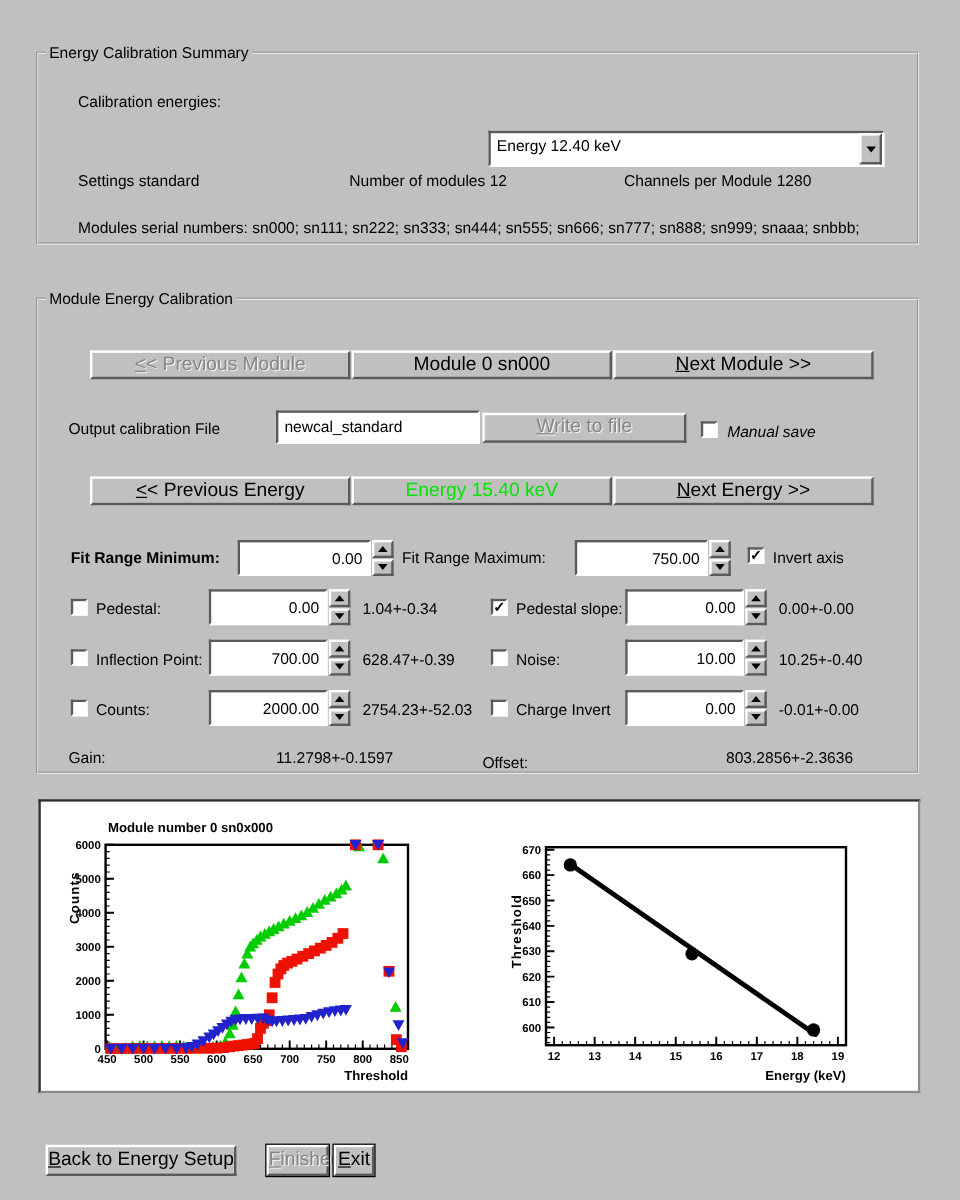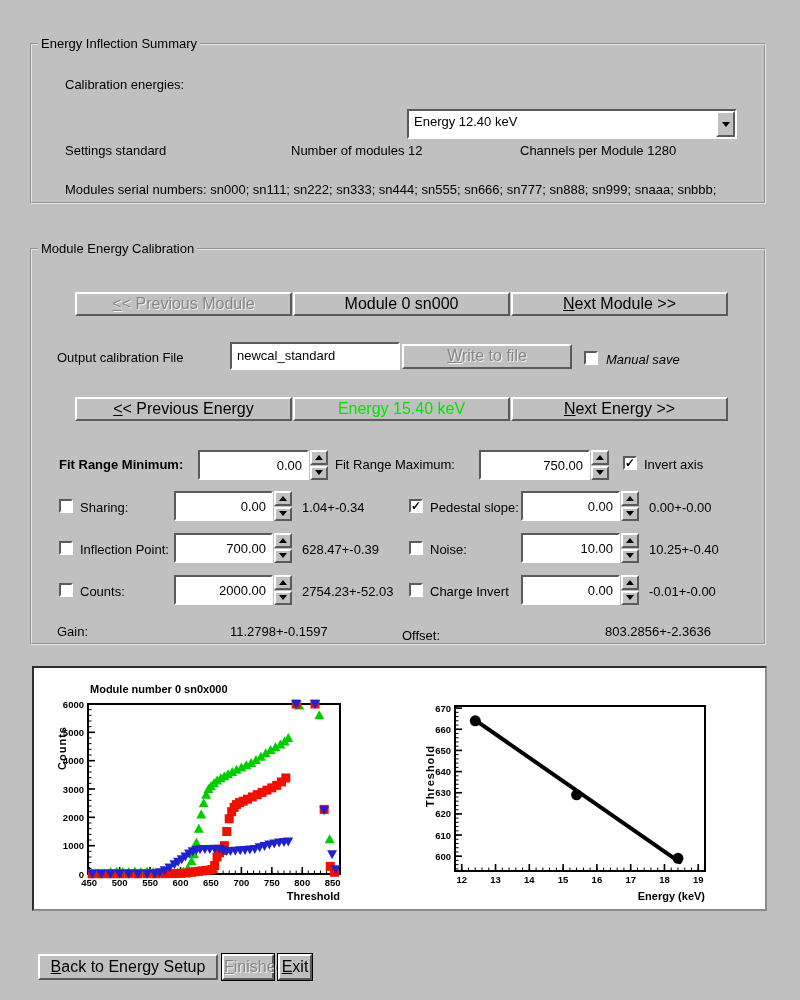--- a/index.html
+++ b/index.html
@@ -51,21 +51,21 @@
     border:2px solid; border-color:#2e2e2e #8a8a8a #8a8a8a #2e2e2e; }
   #panel svg { position:absolute; }
   svg text { font-family:"Liberation Sans", sans-serif; }
 </style>
 </head>
 <body>
 
 <div id="page">
 
   <fieldset style="left:30px; top:36px; width:736px; height:168px;">
-    <legend>Energy Inflection Summary</legend>
+    <legend>Energy Calibration Summary</legend>
 
     <span class="lbl" style="left:33px; top:26px;">Calibration energies:</span>
 
     <div class="combo" style="left:375px; top:12px; width:330px; height:30px;margin-top:46px;">
       <span class="combo-text">Energy 12.40 keV</span>
       <span class="combo-btn">
         <span class="tri-down"></span>
       </span>
     </div>
 
@@ -115,21 +115,21 @@
         <div class="spin-btn">
             <span class="tri-dn-s"></span>
           </div>
       </div>
     </div>
     <span class="cb" style="left:591px; top:200px;">✓</span>
     <span class="lbl" style="left:612px; top:201px;">Invert axis</span>
 
     <div id="param-rows">
     <span class="cb" style="left:27px; top:243px;"></span>
-    <span class="lbl" style="left:48px; top:244px;">Sharing:</span>
+    <span class="lbl" style="left:48px; top:244px;">Pedestal:</span>
     <div class="spin" style="left:142px; top:235px; width:118px; height:30px;">
       <div class="spin-field">0.00</div>
       <div class="spin-btns">
         <div class="spin-btn">
               <span class="tri-up-s"></span>
             </div>
         <div class="spin-btn">
               <span class="tri-dn-s"></span>
             </div>
       </div>
@@ -572,17 +572,17 @@
         <text x="29" y="35.61538461538461" font-size="9.5" font-weight="bold" text-anchor="end">670</text>
         <polyline points="53.27027027027026,44.17307692307702 257.6621621621622,186.11538461538453" fill="none" stroke="#000000" stroke-width="4" stroke-linecap="round"></polyline>
         <circle cx="53.27027027027026" cy="44.80769230769232" r="5.5" fill="#000000"></circle>
         <circle cx="154.6216216216216" cy="118.84615384615384" r="5.5" fill="#000000"></circle>
         <circle cx="255.97297297297294" cy="182.30769230769232" r="5.5" fill="#000000"></circle>
         <text x="283" y="224" font-size="11" font-weight="bold" text-anchor="end">Energy (keV)</text>
         <text x="12" y="100" font-size="11" font-weight="bold" text-anchor="middle" transform="rotate(-90 12 100)" letter-spacing="1">Threshold</text>
       </svg>
   </div>
 
-  <div class="btn" style="left:38px; top:954px; width:180px; height:26px; line-height:22px;"><u>B</u>ack to Energy Setup</div>
+  <div class="btn" style="left:38px; top:954px; width:159px; height:26px; line-height:22px;"><u>B</u>ack to Energy Setup</div>
   <div class="btn disabled dark-frame" style="left:222px; top:954px; width:52px; height:26px; line-height:22px;"><u>F</u>inished</div>
   <div class="btn dark-frame" style="left:278px; top:954px; width:34px; height:26px; line-height:22px;"><u>E</u>xit</div>
 
 </div>
 
 </body></html>

